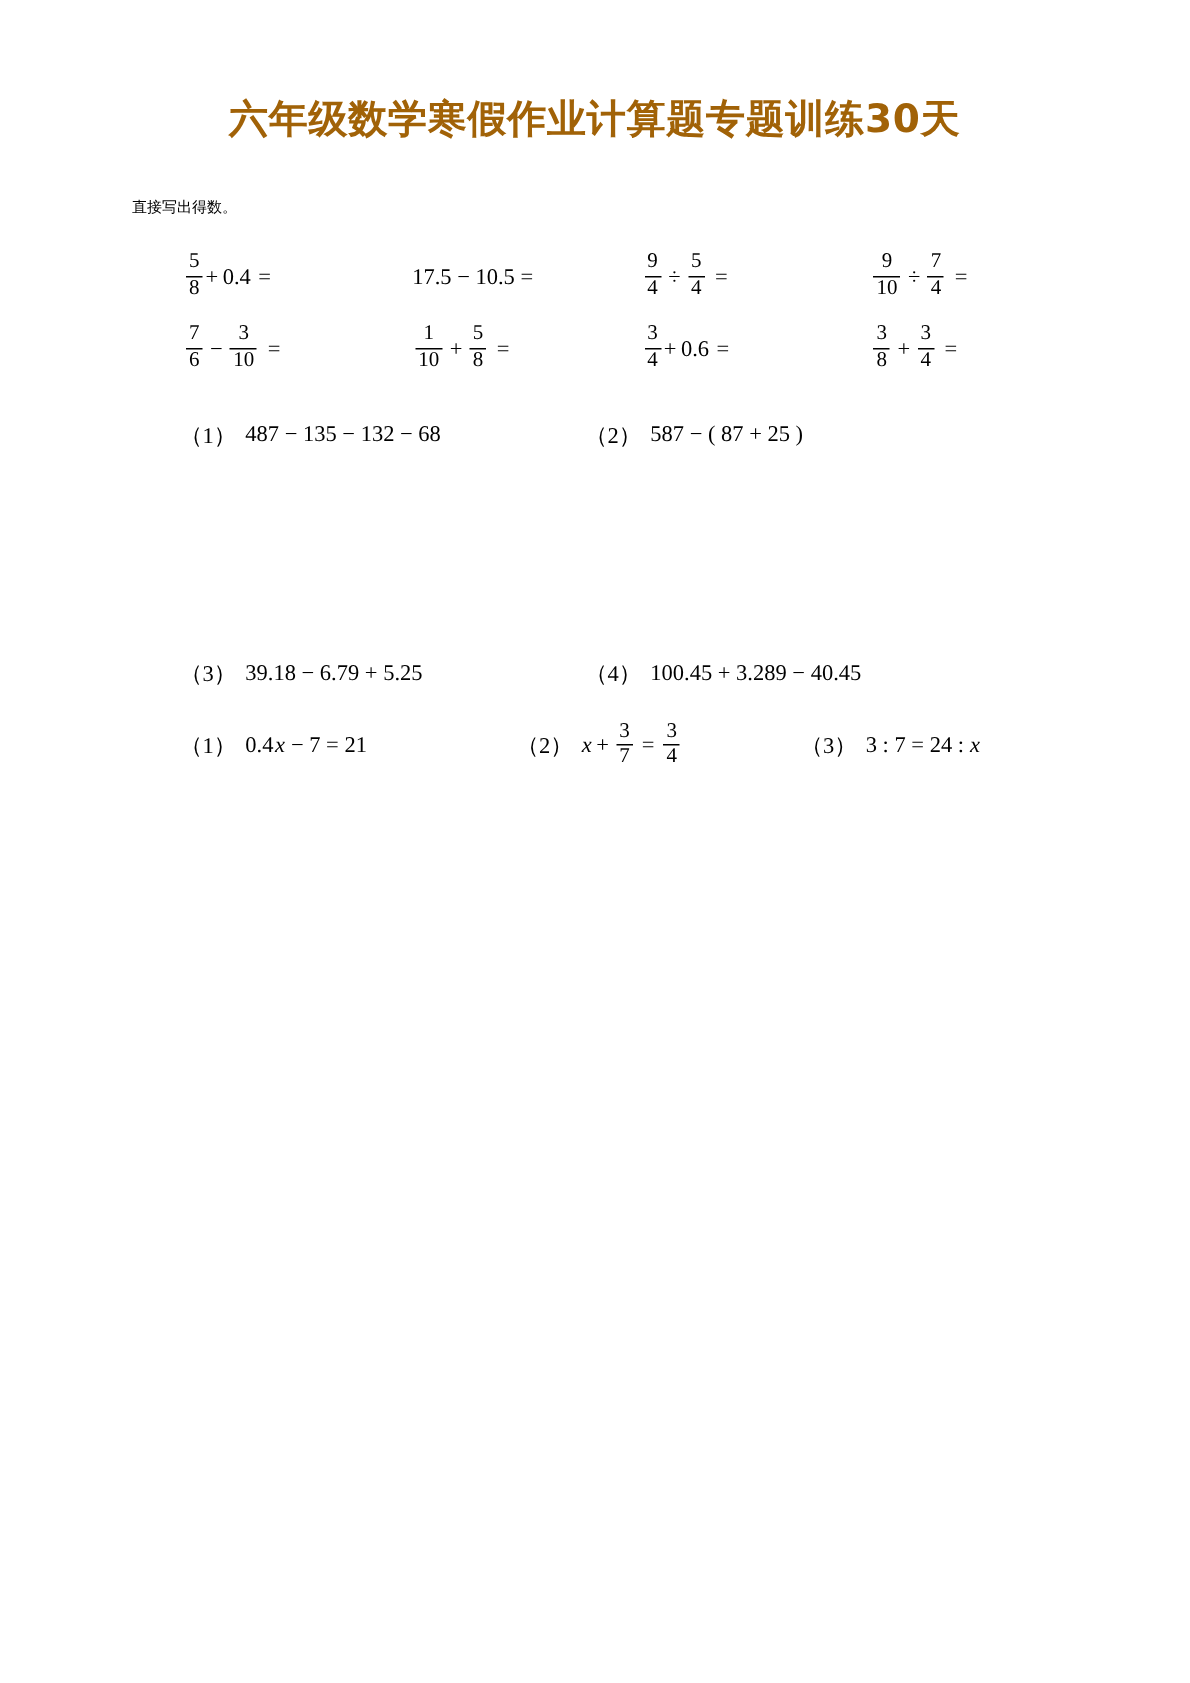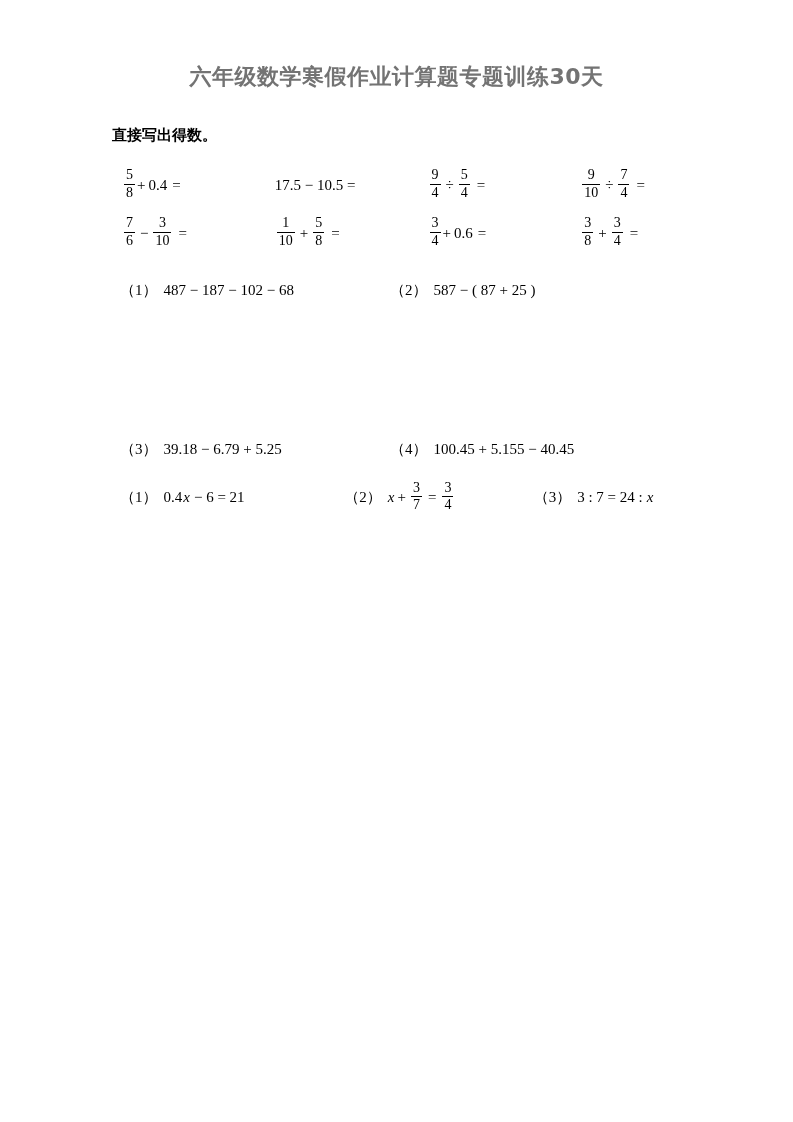--- a/index.html
+++ b/index.html
@@ -21,24 +21,24 @@
     height: 1122px;
     box-sizing: border-box;
     padding: 0 60px;
   }
 
   
   .title {
     text-align: center;
     font-family: "DejaVu Sans", sans-serif;
     font-weight: bold;
-    font-size: 22px;
+    font-size: 26px;
     letter-spacing: 0.5px;
     margin-top: 62px;
-    color: #737373;
+    color: #a16207;
   }
 
   
   .info-row {
     margin-top: 30px;
     display: flex;
     align-items: baseline;
     font-family: "DejaVu Sans", sans-serif;
     font-size: 14.5px;
     font-weight: bold;
@@ -53,23 +53,23 @@
     border-bottom: 1px solid #000;
     height: 14px;
     vertical-align: baseline;
   }
   .blank-70 { width: 72px; }
   .blank-85 { width: 84px; }
 
   
   .section-heading {
     font-family: "DejaVu Sans", sans-serif;
-    font-weight: bold;
-    font-size: 15px;
-    margin-left: 52px;
+    font-weight: normal;
+    font-size: 10px;
+    margin-left: 28px;
   }
   .sec1 { margin-top: 34px; }
   .sec2 { margin-top: 58px; }
   .sec3 { margin-top: 74px; }
 
   
   .math {
     font-family: "Liberation Serif", serif;
     font-size: 15px;
   }
@@ -251,47 +251,47 @@
         <span style="margin-left:5px">=</span>
       </div>
     </div>
 
   </div>
 
 
   <div class="calc-row r1">
     <div class="calc-cell math">
       <span class="calc-num">（1）</span>
-      <span>487 − 187 − 102 − 68</span>
+      <span>487 − 135 − 132 − 68</span>
     </div>
     <div class="calc-cell math">
       <span class="calc-num">（2）</span>
       <span>587 − ( 87 + 25 )</span>
     </div>
   </div>
 
   <div class="calc-row r2">
     <div class="calc-cell math">
       <span class="calc-num">（3）</span>
       <span>39.18 − 6.79 + 5.25</span>
     </div>
     <div class="calc-cell math">
       <span class="calc-num">（4）</span>
-      <span>100.45 + 5.155 − 40.45</span>
+      <span>100.45 + 3.289 − 40.45</span>
     </div>
   </div>
 
 
   <div class="eq-row">
 
     <div class="eq-cell eq-1 math">
       <span class="calc-num">（1）</span>
       <span>0.4</span>
       <span class="mi" style="margin-left:1px">x</span>
-      <span style="margin-left:4px">− 6 = 21</span>
+      <span style="margin-left:4px">− 7 = 21</span>
     </div>
 
     <div class="eq-cell eq-2 math">
       <span class="calc-num">（2）</span>
       <span class="mi">x</span>
       <span style="margin:0 3px">+</span>
       <span class="frac">
         <span class="num">3</span>
         <span class="den">7</span>
       </span>

